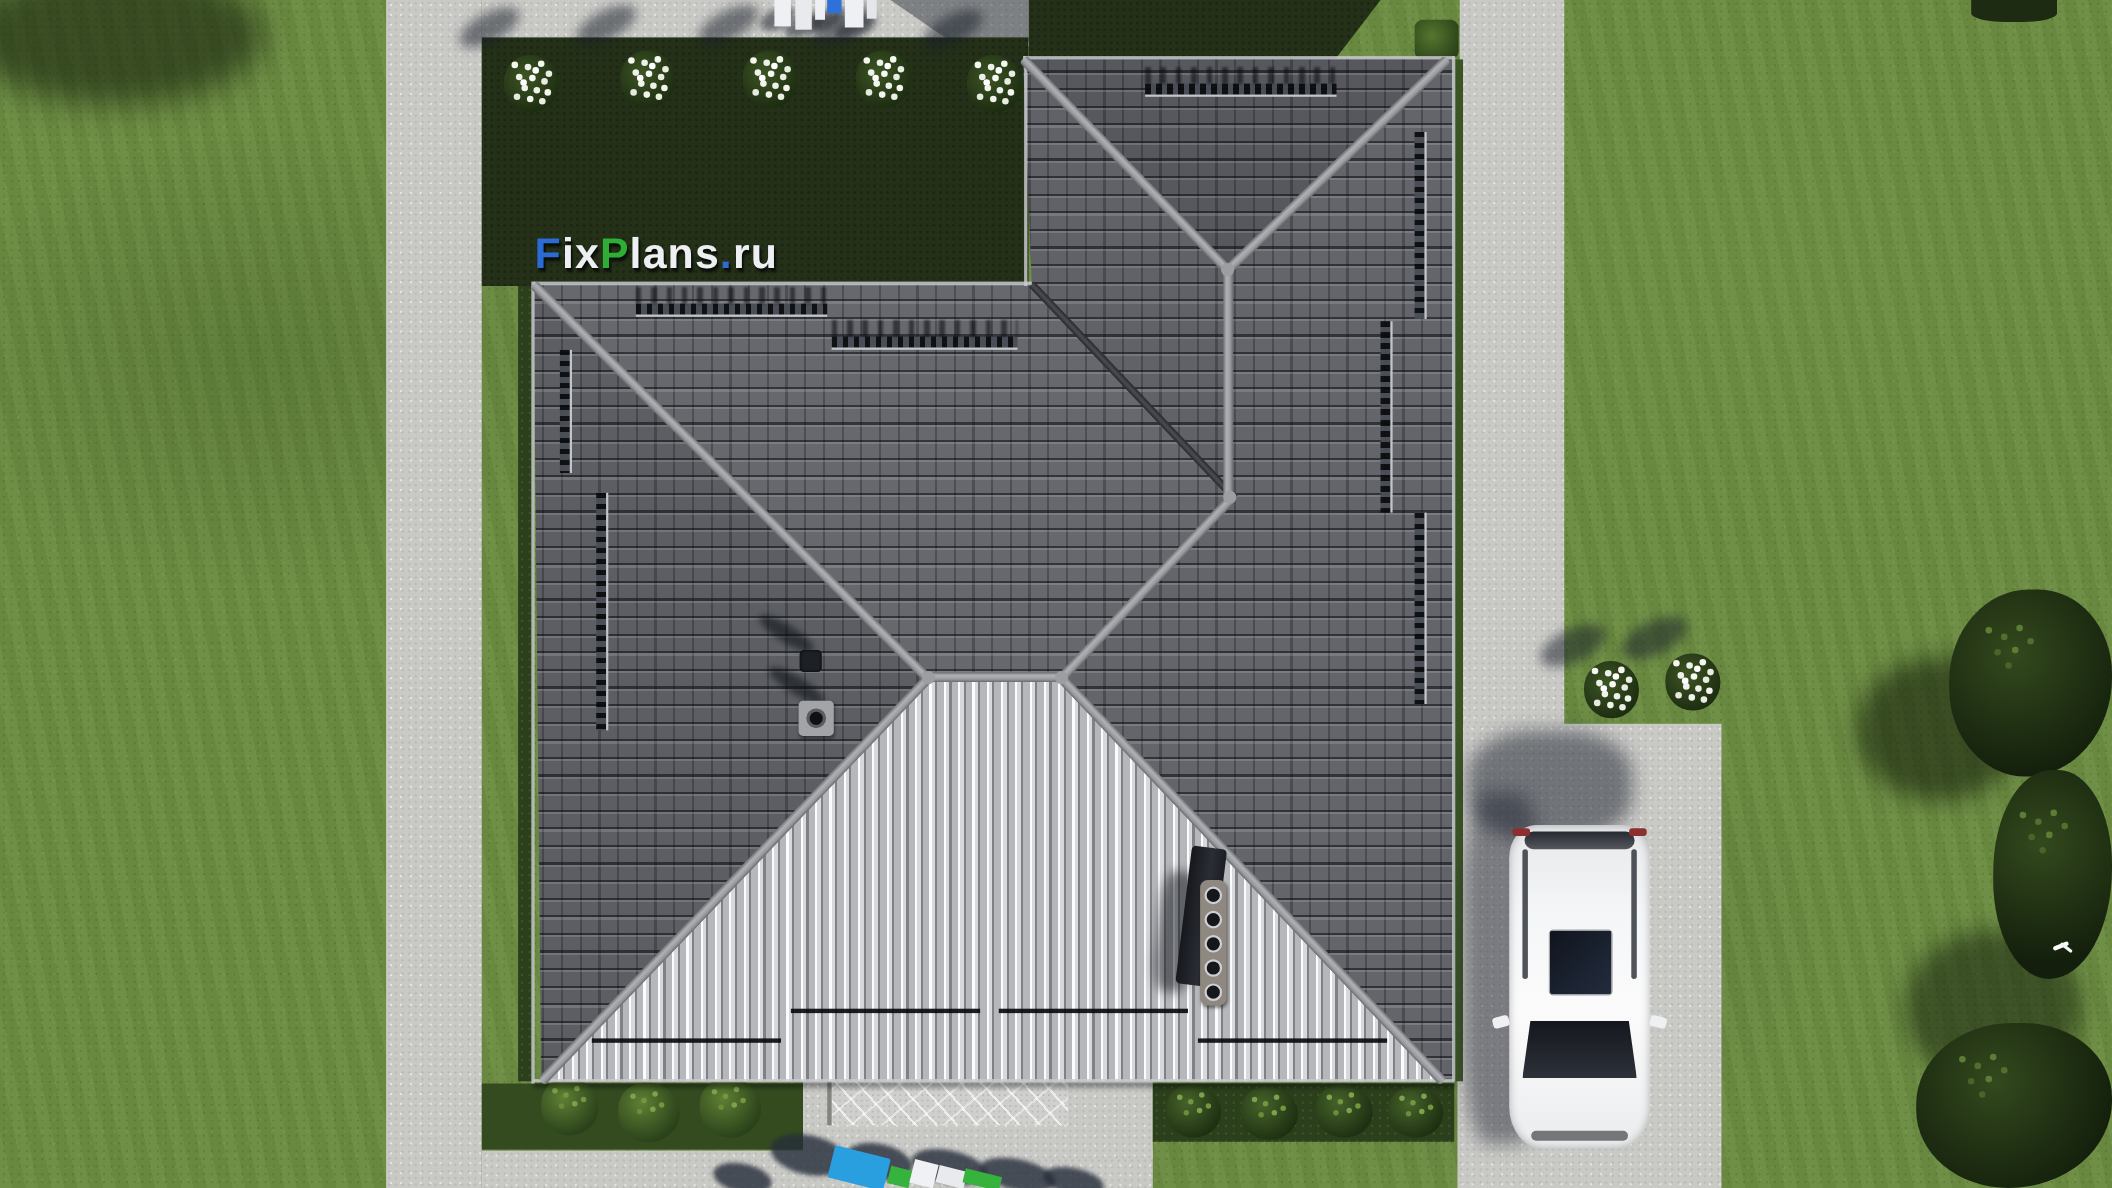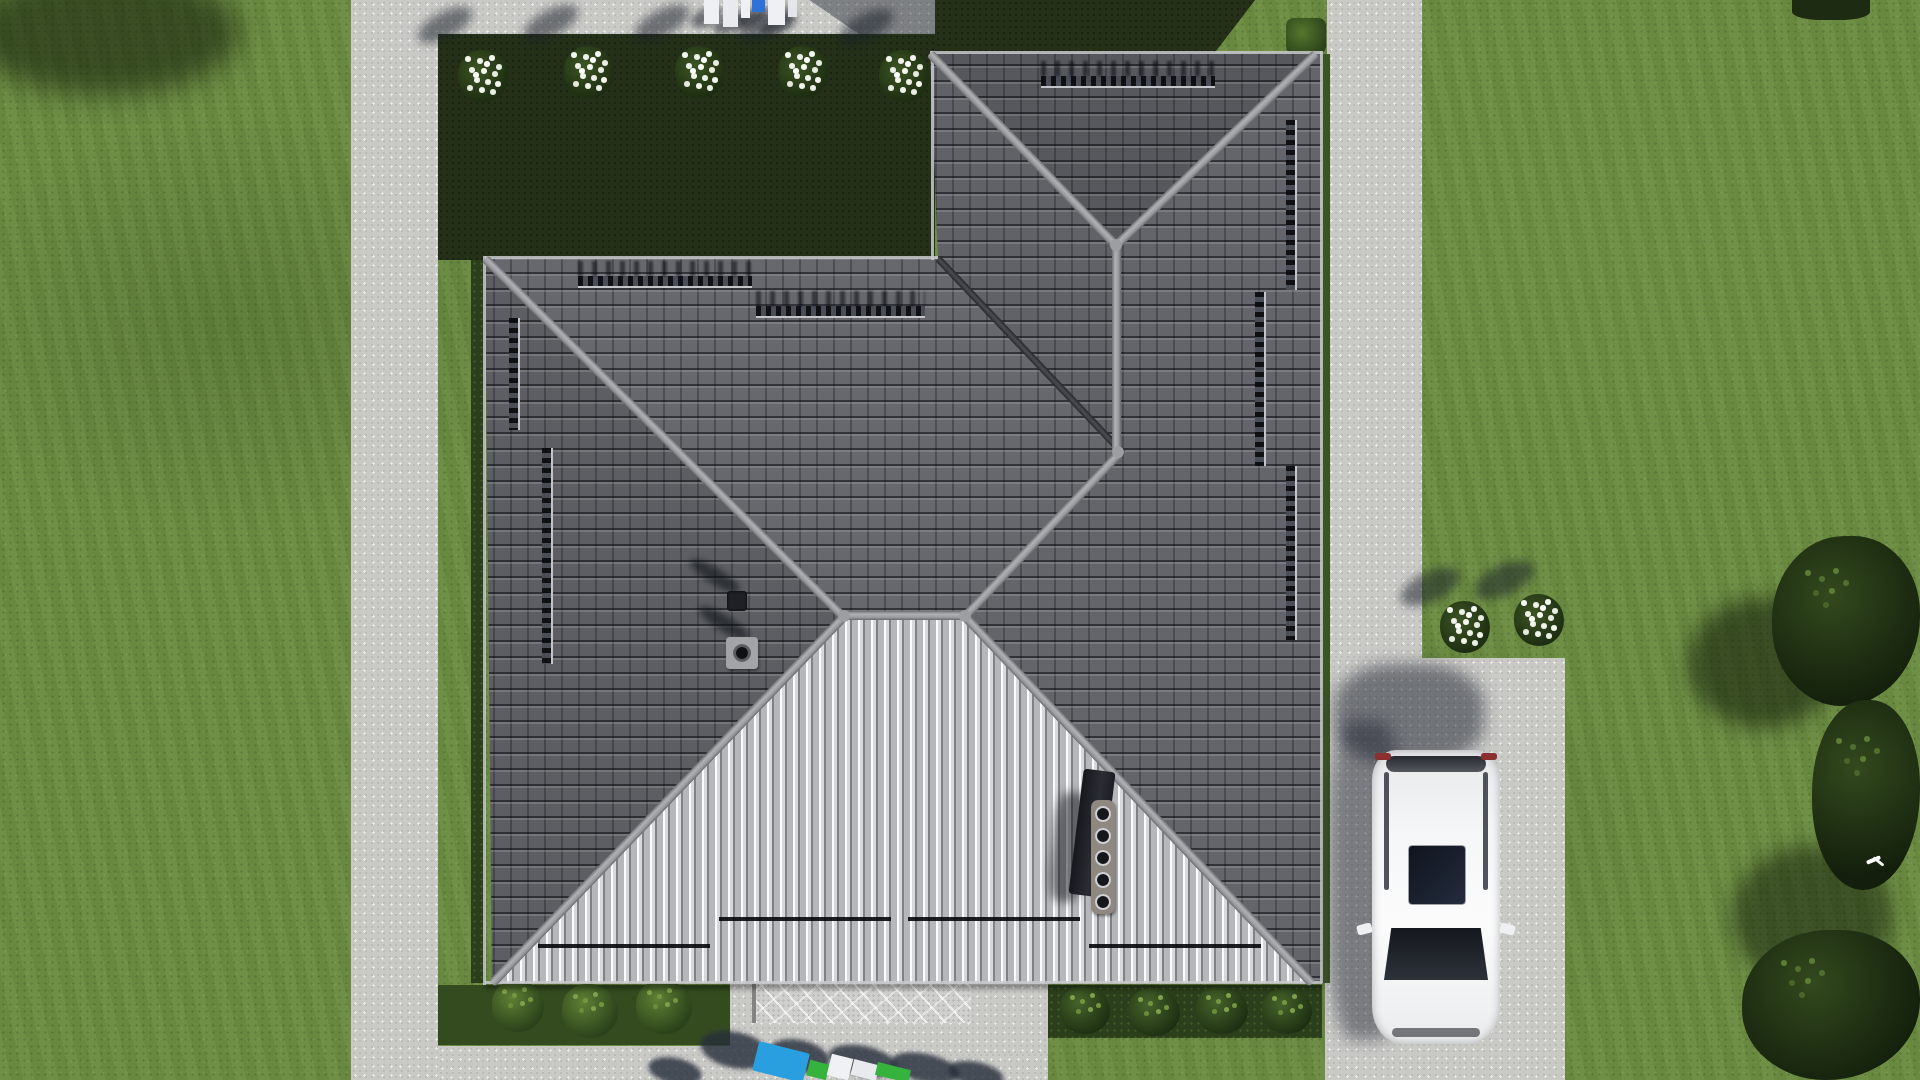--- a/index.html
+++ b/index.html
@@ -223,14 +223,17 @@
   <div class="abs shadow" style="left:768px;top:1040px;width:62px;height:32px;transform:rotate(12deg);filter:blur(2px);background:rgba(38,45,58,.8);"></div>
   <div class="abs shadow" style="left:828px;top:1046px;width:70px;height:30px;transform:rotate(12deg);filter:blur(2px);background:rgba(38,45,58,.8);"></div>
   <div class="abs shadow" style="left:890px;top:1054px;width:70px;height:28px;transform:rotate(12deg);filter:blur(2px);background:rgba(38,45,58,.8);"></div>
   <div class="abs shadow" style="left:948px;top:1062px;width:56px;height:24px;transform:rotate(12deg);filter:blur(2px);background:rgba(38,45,58,.8);"></div>
   <div class="abs" style="left:755px;top:1047px;width:52px;height:30px;background:#2a9fe0;transform:rotate(14deg);border-radius:2px;"></div>
   <div class="abs" style="left:808px;top:1062px;width:20px;height:16px;background:#35b33c;transform:rotate(14deg);"></div>
   <div class="abs" style="left:829px;top:1056px;width:22px;height:22px;background:#f0f1f4;transform:rotate(14deg);"></div>
   <div class="abs" style="left:852px;top:1062px;width:26px;height:16px;background:#e8eaed;transform:rotate(14deg);"></div>
   <div class="abs" style="left:876px;top:1066px;width:34px;height:13px;background:#35b33c;transform:rotate(14deg);"></div>
 
+  <div class="abs wm" style="left:486px;top:212px;">
+    <span style="color: rgb(42, 107, 214);">F</span><span style="color: rgb(237, 239, 243);">ix</span><span style="color: rgb(47, 174, 53);">P</span><span style="color: rgb(237, 239, 243);">lans</span><span style="color: rgb(42, 107, 214);">.</span><span style="color: rgb(237, 239, 243);">ru</span>
+  </div>
 
 </div>
 
 </body></html>

